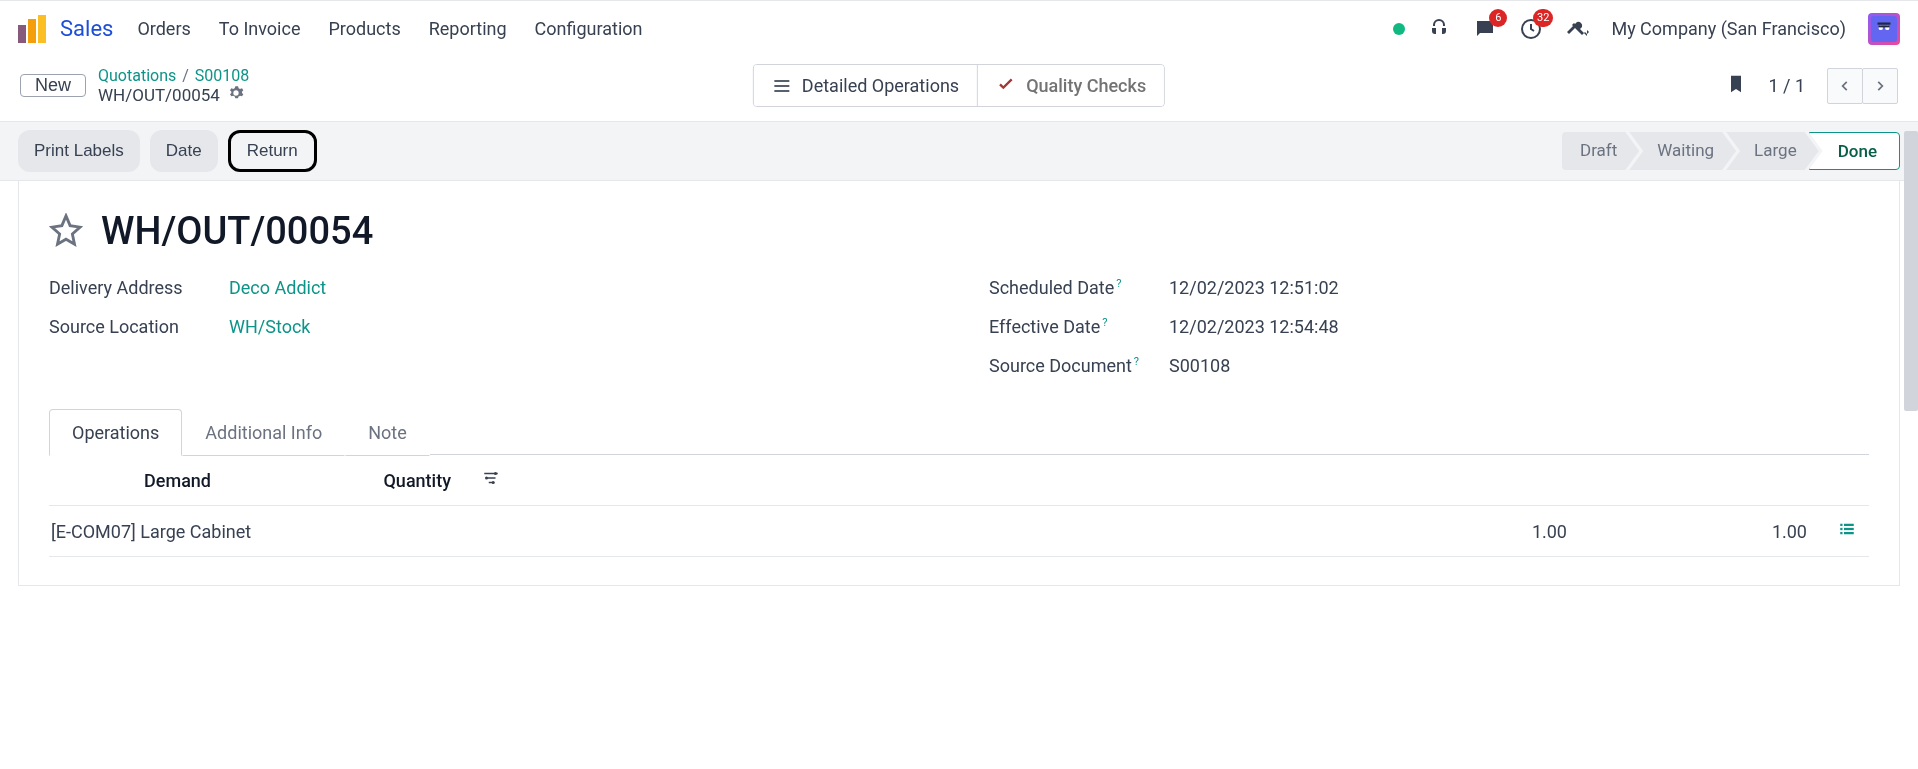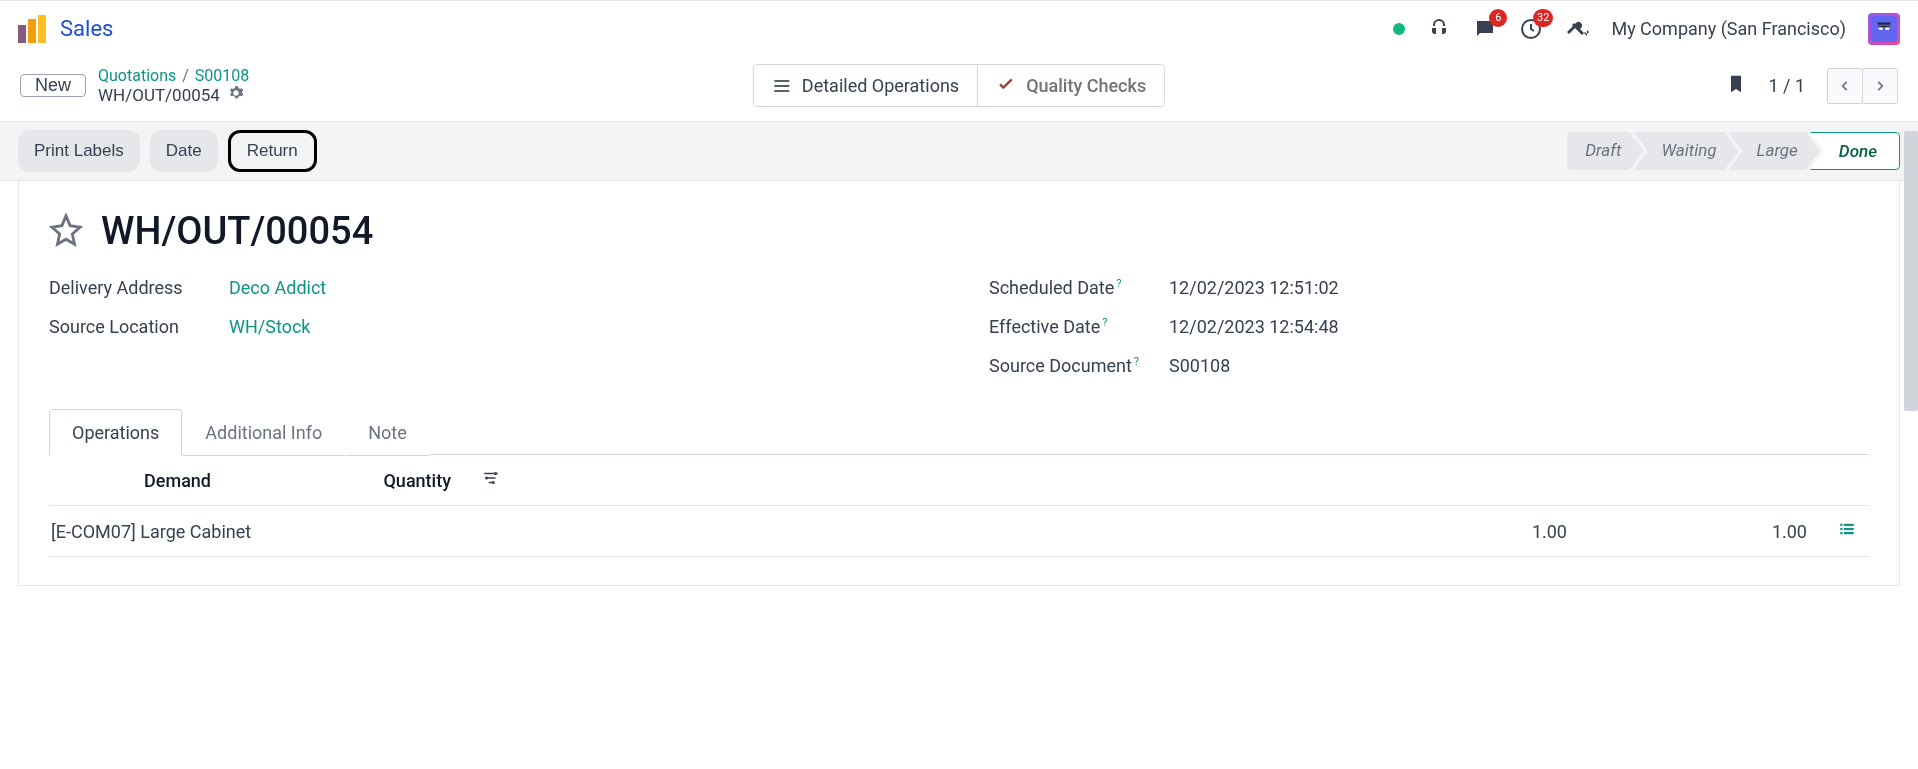--- a/index.html
+++ b/index.html
@@ -201,21 +201,20 @@
     display: flex;
   }
   .status-step {
     position: relative;
     padding: 8px 22px 8px 28px;
     font-size: 17px;
     color: #6b7280;
     background: #e5e7eb;
     clip-path: polygon(0 0, calc(100% - 14px) 0, 100% 50%, calc(100% - 14px) 100%, 0 100%, 14px 50%);
     margin-left: -10px;
-    font-style: italic;
   }
   .status-step:first-child {
     clip-path: polygon(0 0, calc(100% - 14px) 0, 100% 50%, calc(100% - 14px) 100%, 0 100%);
     padding-left: 18px;
     margin-left: 0;
     border-radius: 4px 0 0 4px;
   }
   .status-step.current {
     background: #fff;
     color: #065f46;
@@ -326,20 +325,27 @@
 </head>
 <body>
 
 <div class="topbar">
   <div class="logo">
     <div class="bar1"></div>
       <div class="bar2"></div>
       <div class="bar3"></div>
   </div>
   <div class="app-name">Sales</div>
+  <div class="nav-menu">
+    <div class="nav-item">Orders</div>
+    <div class="nav-item">To Invoice</div>
+    <div class="nav-item">Products</div>
+    <div class="nav-item">Reporting</div>
+    <div class="nav-item">Configuration</div>
+  </div>
   <div class="top-right">
     <div class="status-dot"></div>
     <div class="icon-btn">
       <svg viewBox="0 0 24 24" fill="currentColor">
           <path d="M12 2a6 6 0 00-6 6v1h2V8a4 4 0 018 0v1h2V8a6 6 0 00-6-6zM5 11v3a3 3 0 003 3h1v-6H5zm10 0v6h1a3 3 0 003-3v-3h-4z"></path>
         </svg>
     </div>
     <div class="icon-btn">
       <svg viewBox="0 0 24 24" fill="currentColor">
           <path d="M4 4h16v12H7l-3 3V4z"></path>

